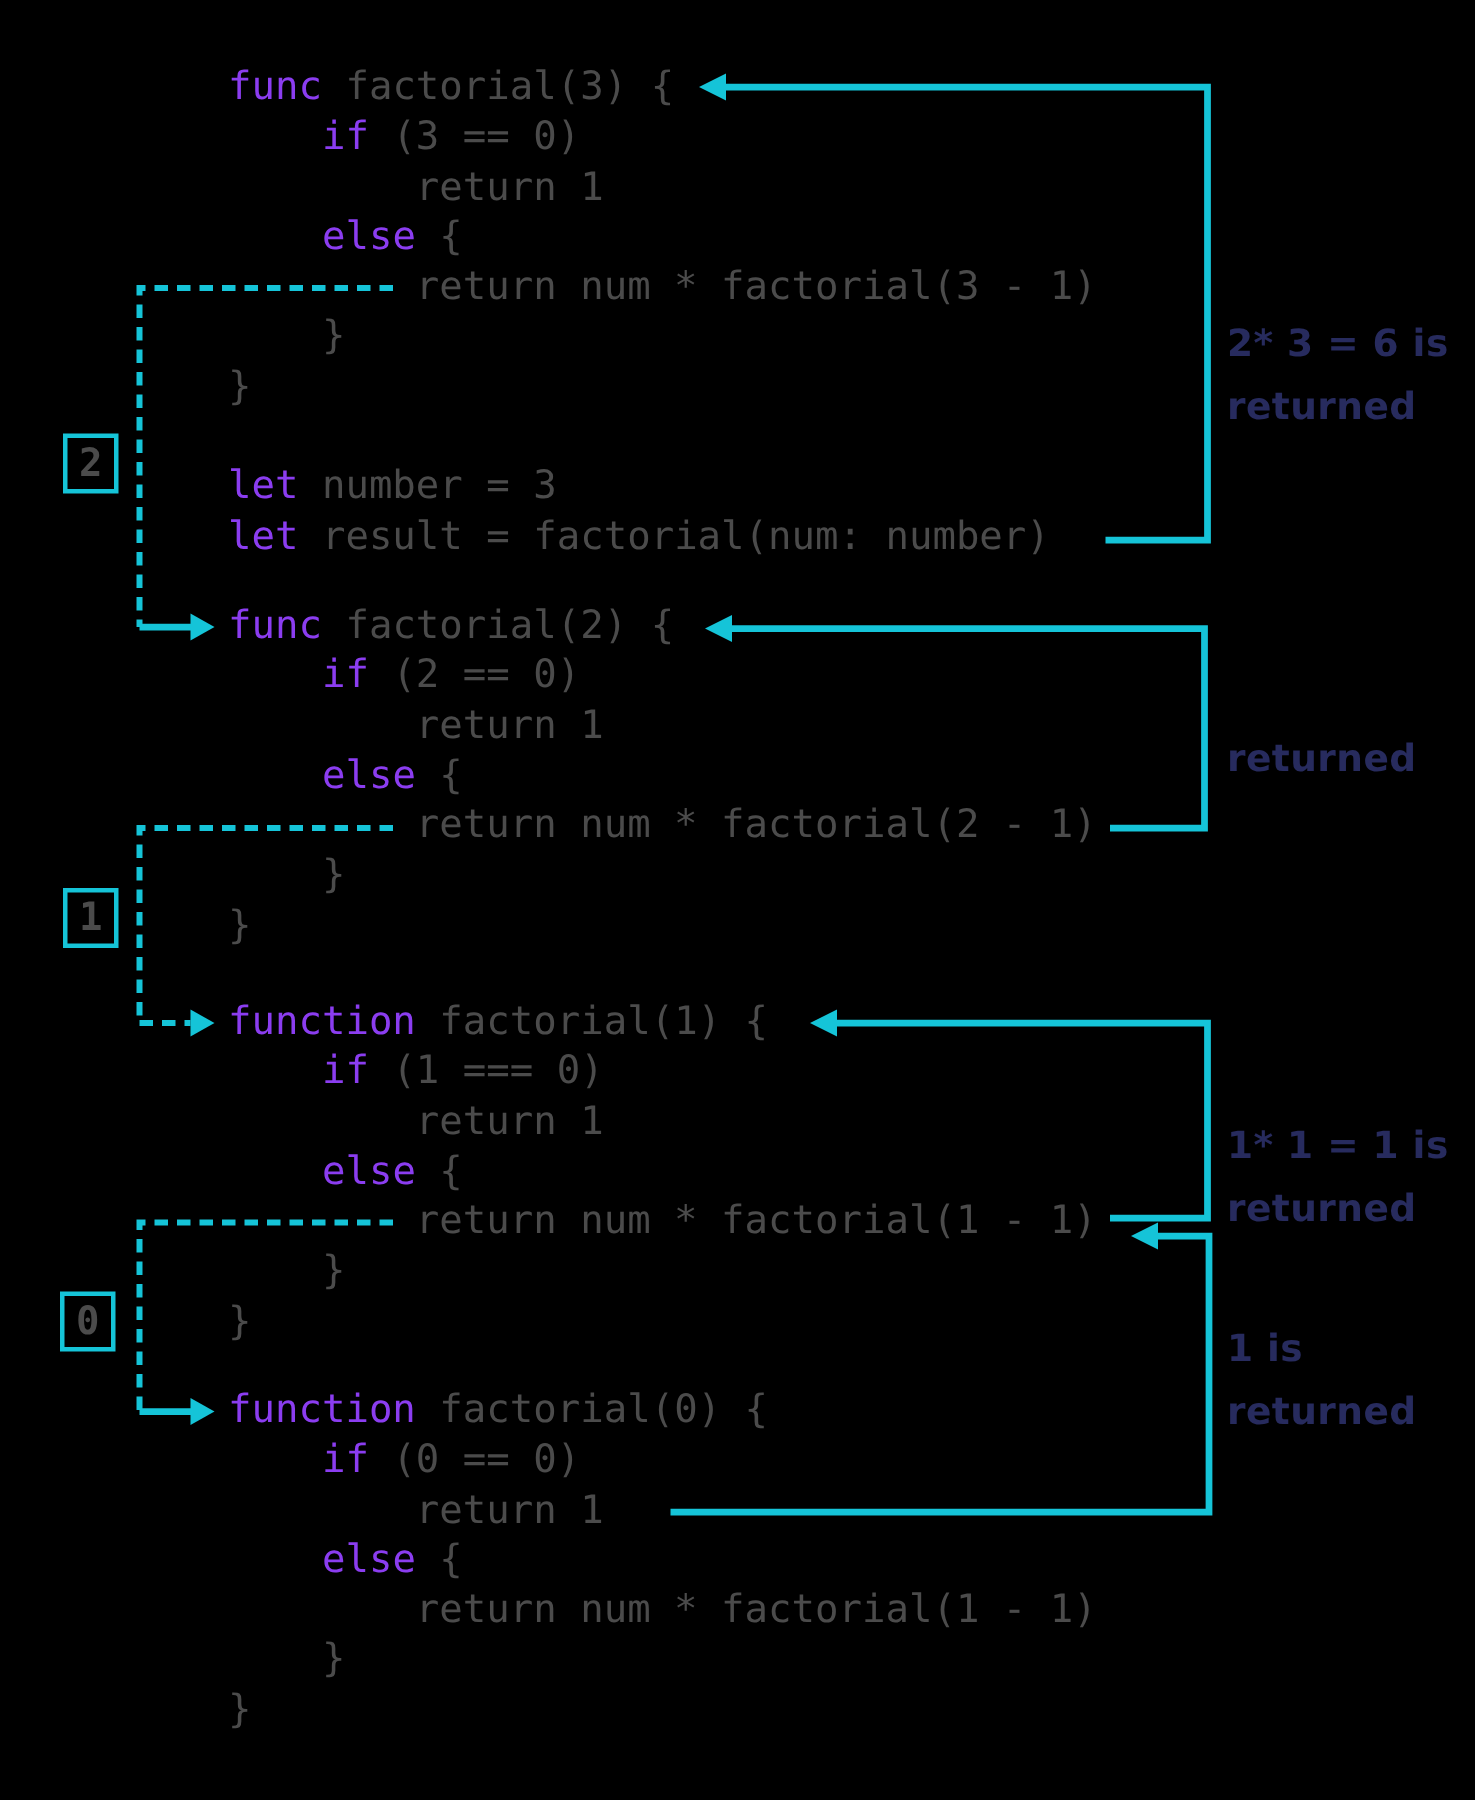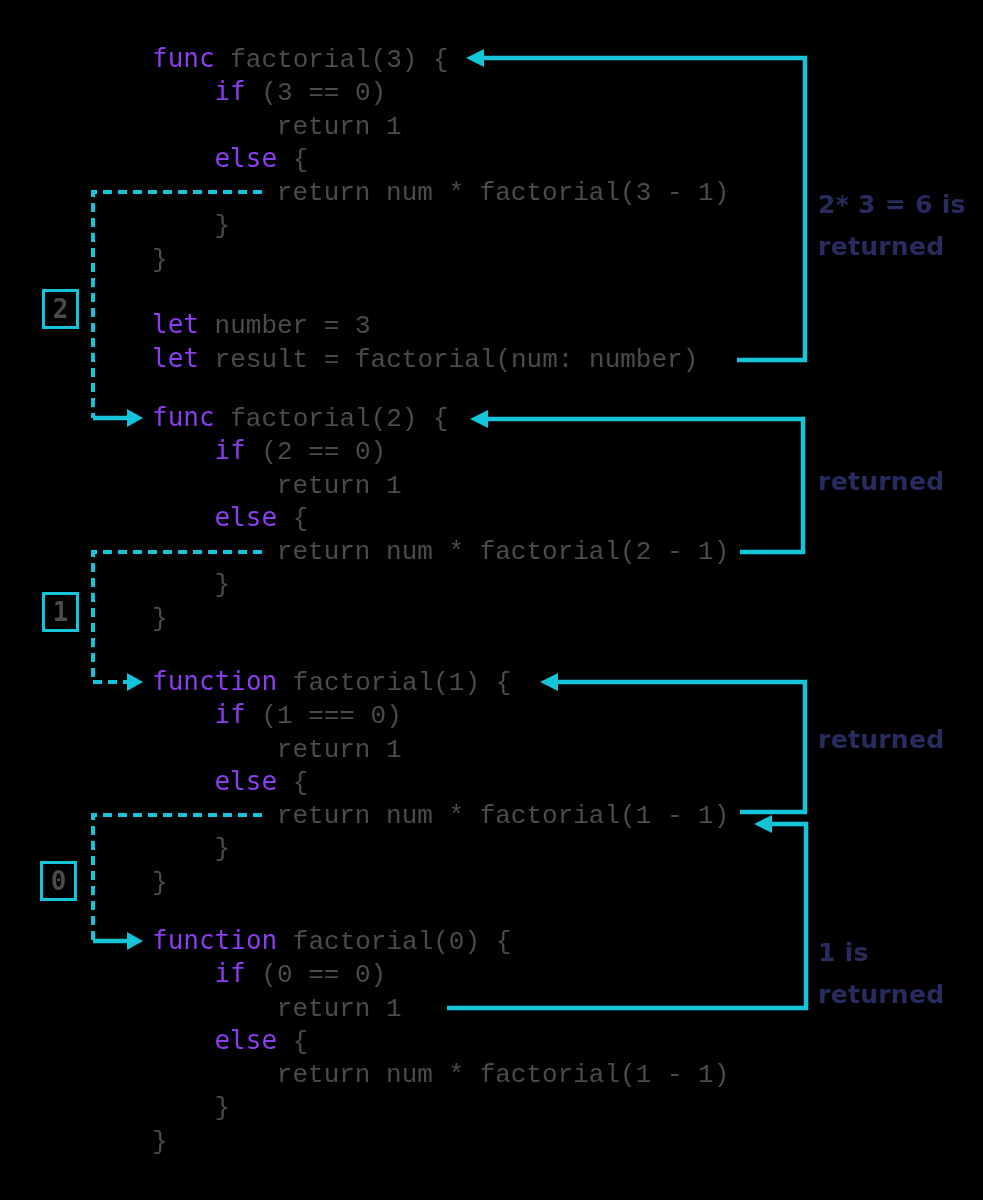--- a/index.html
+++ b/index.html
@@ -48,21 +48,20 @@
   }
   .code-line {
     height: 33.3px;
   }
   .kw {
     color: var(--purple, #8b3df0);
     font-weight: normal;
   }
   .pl {
     color: var(--code, #4b4b4b);
-    font-family: Liberation Mono, monospace;
   }
   .depth-box {
     position: absolute;
     box-sizing: border-box;
     width: 37px;
     height: 40px;
     border: 3px solid var(--cyan, #15c4d8);
     display: flex;
     align-items: center;
     justify-content: center;
@@ -74,20 +73,21 @@
   .annotation {
     position: absolute;
     left: 818px;
     color: var(--navy, #272b5e);
     font-family: "DejaVu Sans", "Liberation Sans", sans-serif;
     font-weight: bold;
     font-size: 25px;
     line-height: 42px;
     white-space: nowrap;
     letter-spacing: 0.3px;
+    margin-top: 24px;
   }
 </style>
 </head>
 <body>
 
 <div class="canvas">
 
   <svg class="overlay" viewBox="0 0 983 1200" xmlns="http://www.w3.org/2000/svg">
 
     <g>
@@ -145,20 +145,21 @@
   </div>
 
   <div class="annotation" style="top:184px">
     <div>2* 3 = 6 is</div>
     <div>returned</div>
   </div>
   <div class="annotation" style="top:461px">
     <div>returned</div>
   </div>
   <div class="annotation" style="top:719px">
+    <div>1* 1 = 1 is</div>
     <div>returned</div>
   </div>
-  <div class="annotation" style="top:932px">
+  <div class="annotation" style="top:854px">
     <div>1 is</div>
     <div>returned</div>
   </div>
 
 </div>
 
 </body></html>

